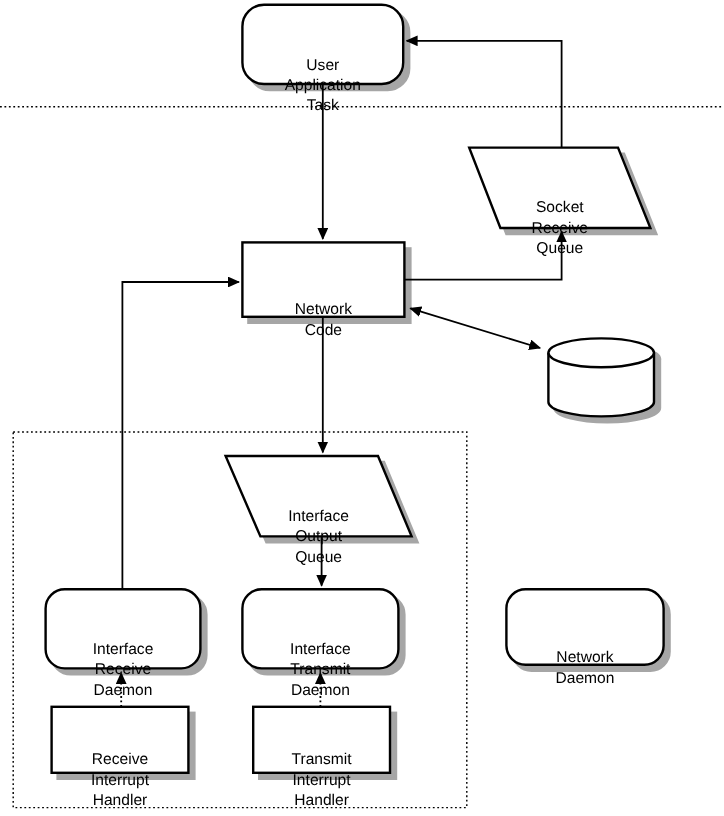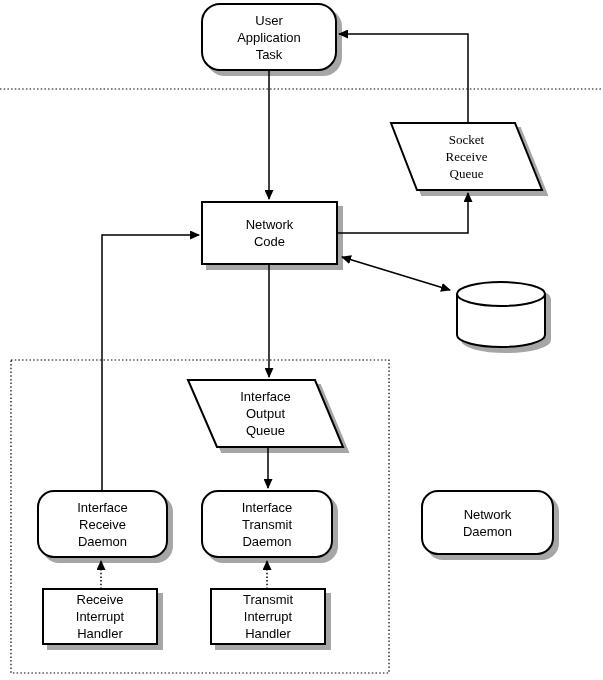--- a/index.html
+++ b/index.html
@@ -26,20 +26,21 @@
     position: absolute;
     display: flex;
     align-items: center;
     justify-content: center;
     text-align: center;
     white-space: pre-line;
     font-size: 13px;
     line-height: 17px;
     color: #000000;
     pointer-events: none;
+    margin-top: 33px;
   }
 </style>
 </head>
 <body>
 
 <div id="canvas">
 
   <svg id="shape-layer" viewBox="0 0 603 680" xmlns="http://www.w3.org/2000/svg">
     <defs>
       <marker id="arr" markerWidth="10" markerHeight="9" refX="9" refY="4.5" orient="auto-start-reverse" markerUnits="userSpaceOnUse">
@@ -115,21 +116,21 @@
       <path d="M268,447 L268,488" marker-end="url(#arr)"></path>
       <path d="M101,589 L101,561" stroke-dasharray="1.5,2.2" marker-end="url(#arr)"></path>
       <path d="M267,589 L267,561" stroke-dasharray="1.5,2.2" marker-end="url(#arr)"></path>
     </g>
   </svg>
 
   <div class="node-label" style="left:202px; top:6px; width:134px; height:62px;">User
 Application
 Task</div>
 
-  <div class="node-label" style="left:391px; top:123px; width:151px; height:67px;font-family:Liberation Serif, serif;">Socket
+  <div class="node-label" style="left:391px; top:123px; width:151px; height:67px;">Socket
 Receive
 Queue</div>
 
   <div class="node-label" style="left:202px; top:202px; width:135px; height:62px;">Network
 Code</div>
 
 
   <div class="node-label" style="left:188px; top:380px; width:155px; height:67px;">Interface
 Output
 Queue</div>

